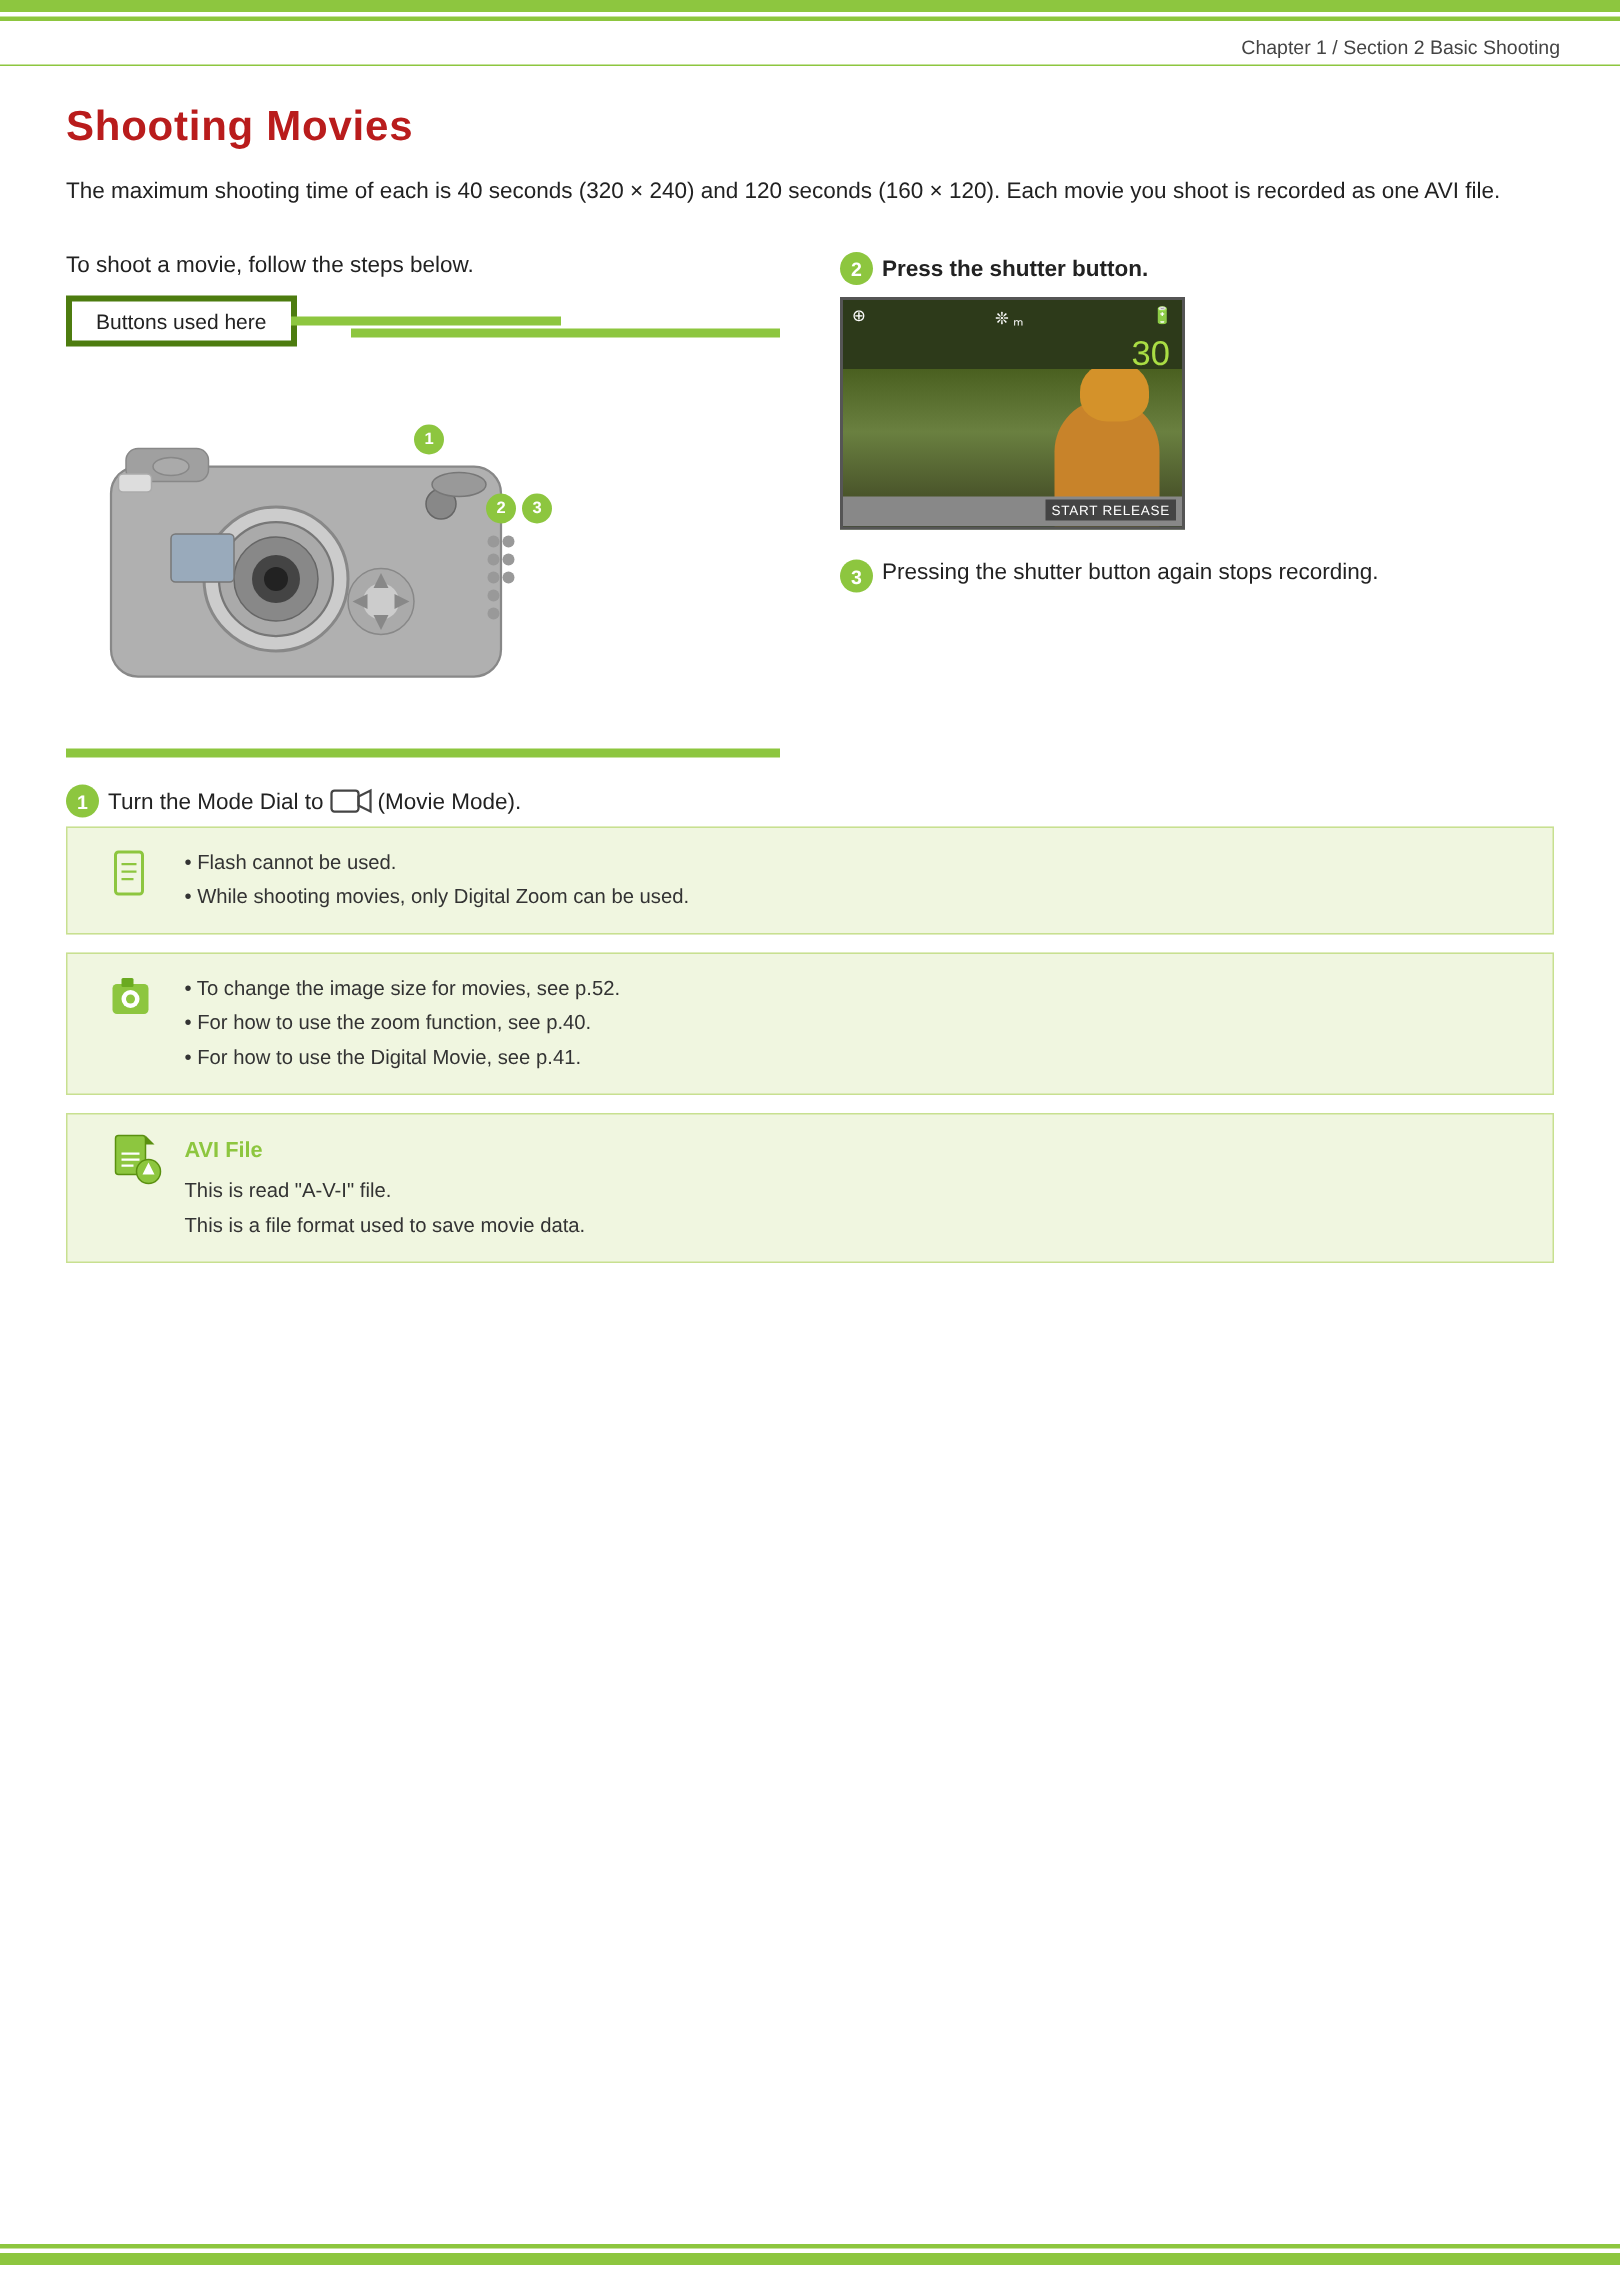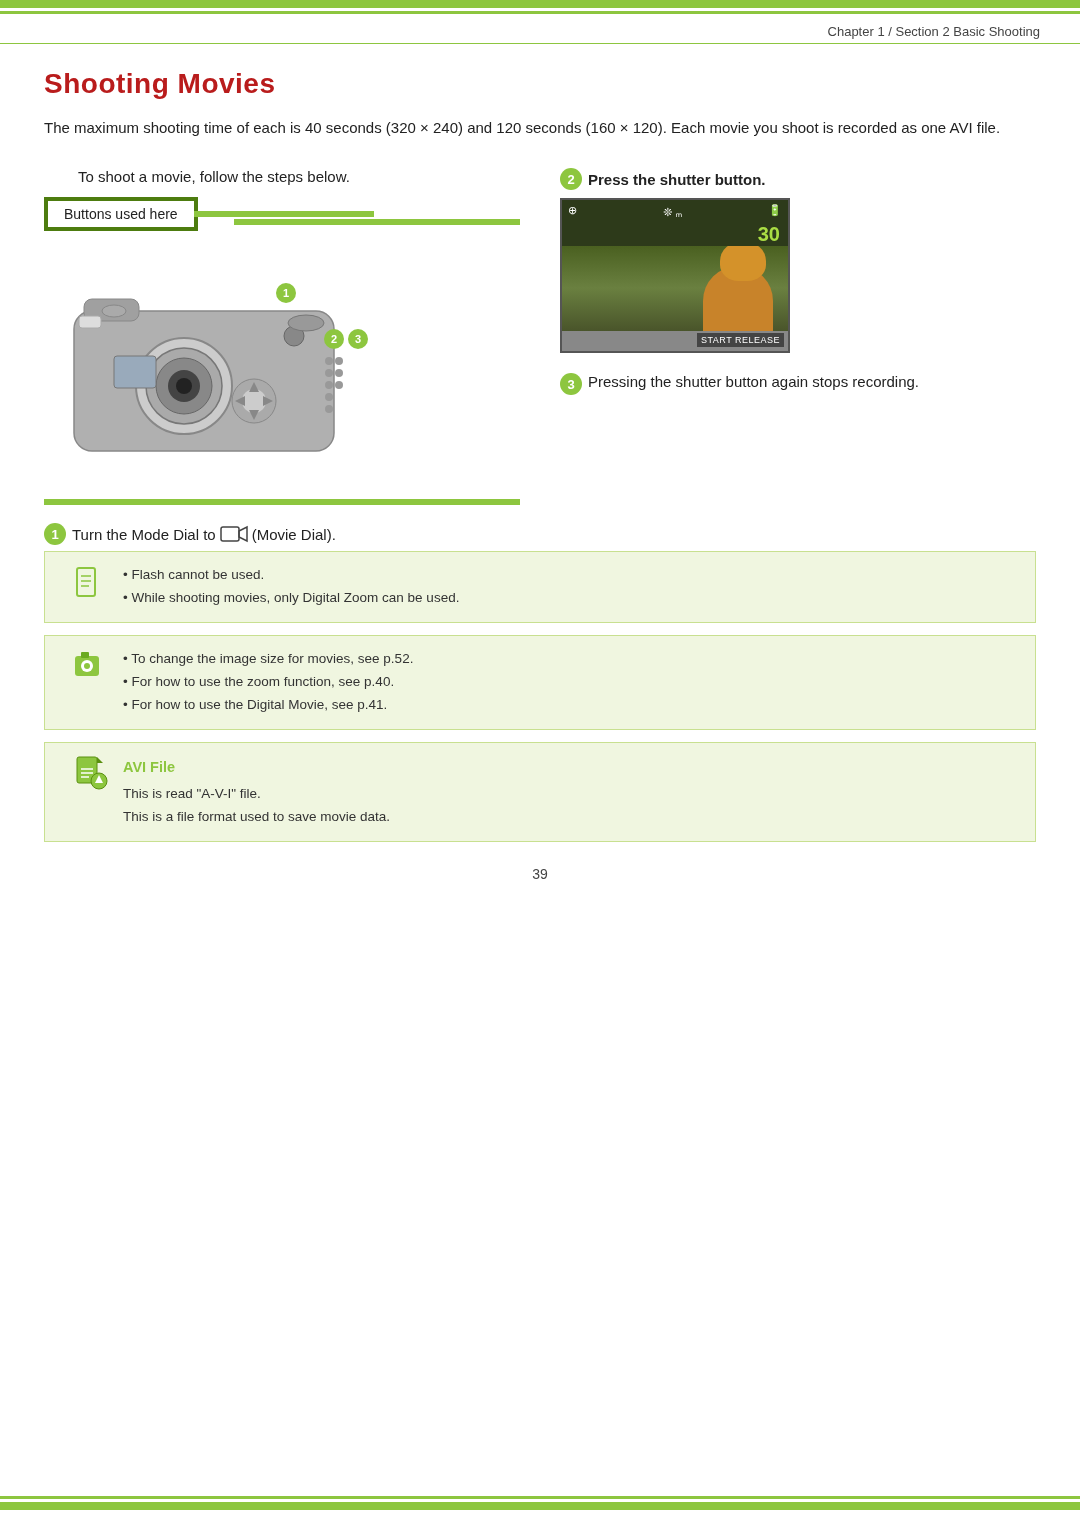--- a/index.html
+++ b/index.html
@@ -65,21 +65,20 @@
     }
 
     .right-col {
       flex: 1;
       min-width: 0;
     }
 
     .steps-intro {
       font-size: 15px;
       margin-bottom: 12px;
-      margin-left: 34px;
     }
 
     .buttons-used-box {
       display: inline-block;
       background: #fff;
       border: 4px solid #4d7c0f;
       padding: 5px 16px;
       font-size: 14px;
       color: #222;
       margin-bottom: 16px;
@@ -162,22 +161,22 @@
       padding: 4px 6px;
       color: #fff;
       font-size: 11px;
     }
 
     .vf-timer {
       position: absolute;
       top: 22px;
       right: 8px;
       color: #aadd44;
-      font-size: 20px;
-      font-weight: bold;
+      font-size: 23px;
+      font-weight: normal;
       line-height: 1.2;
     }
 
     .vf-counter {
       position: absolute;
       top: 44px;
       right: 8px;
       color: #fff;
       font-size: 14px;
       font-weight: bold;
@@ -349,21 +348,21 @@
       <div class="green-divider"></div>
 
       <div class="step1-row">
         <span class="step-number-circle">1</span>
         <span>Turn the Mode Dial to</span>
 
         <svg width="28" height="22" viewBox="0 0 28 22" style="margin:0 4px; vertical-align:middle;">
           <rect x="1" y="4" width="18" height="14" rx="2" fill="none" stroke="#444" stroke-width="1.5"></rect>
           <polygon points="19,8 27,4 27,18 19,14" fill="none" stroke="#444" stroke-width="1.5"></polygon>
         </svg>
-        <span>(Movie Dial).</span>
+        <span>(Movie Mode).</span>
       </div>
     </div>
 
     <div class="right-col">
 
       <div class="step-item-right">
         <div class="step-title">
           <span class="step-number-circle">2</span>
           <strong>Press the shutter button.</strong>
         </div>
@@ -462,19 +461,18 @@
         <polygon points="26,20 30,28 22,28" fill="#fff"></polygon>
       </svg>
     </div>
     <div class="info-text">
       <div class="info-title">AVI File</div>
       <div>This is read "A-V-I" file.</div>
       <div>This is a file format used to save movie data.</div>
     </div>
   </div>
 
-  <div class="bottom-page-num">39</div>
 </div>
 
 <div style="position:absolute; bottom:18px; left:0; right:0;">
   <div style="height:3px; background:#8dc63f; margin-bottom:3px;"></div>
   <div style="height:8px; background:#8dc63f;"></div>
 </div>
 
 </body></html>

